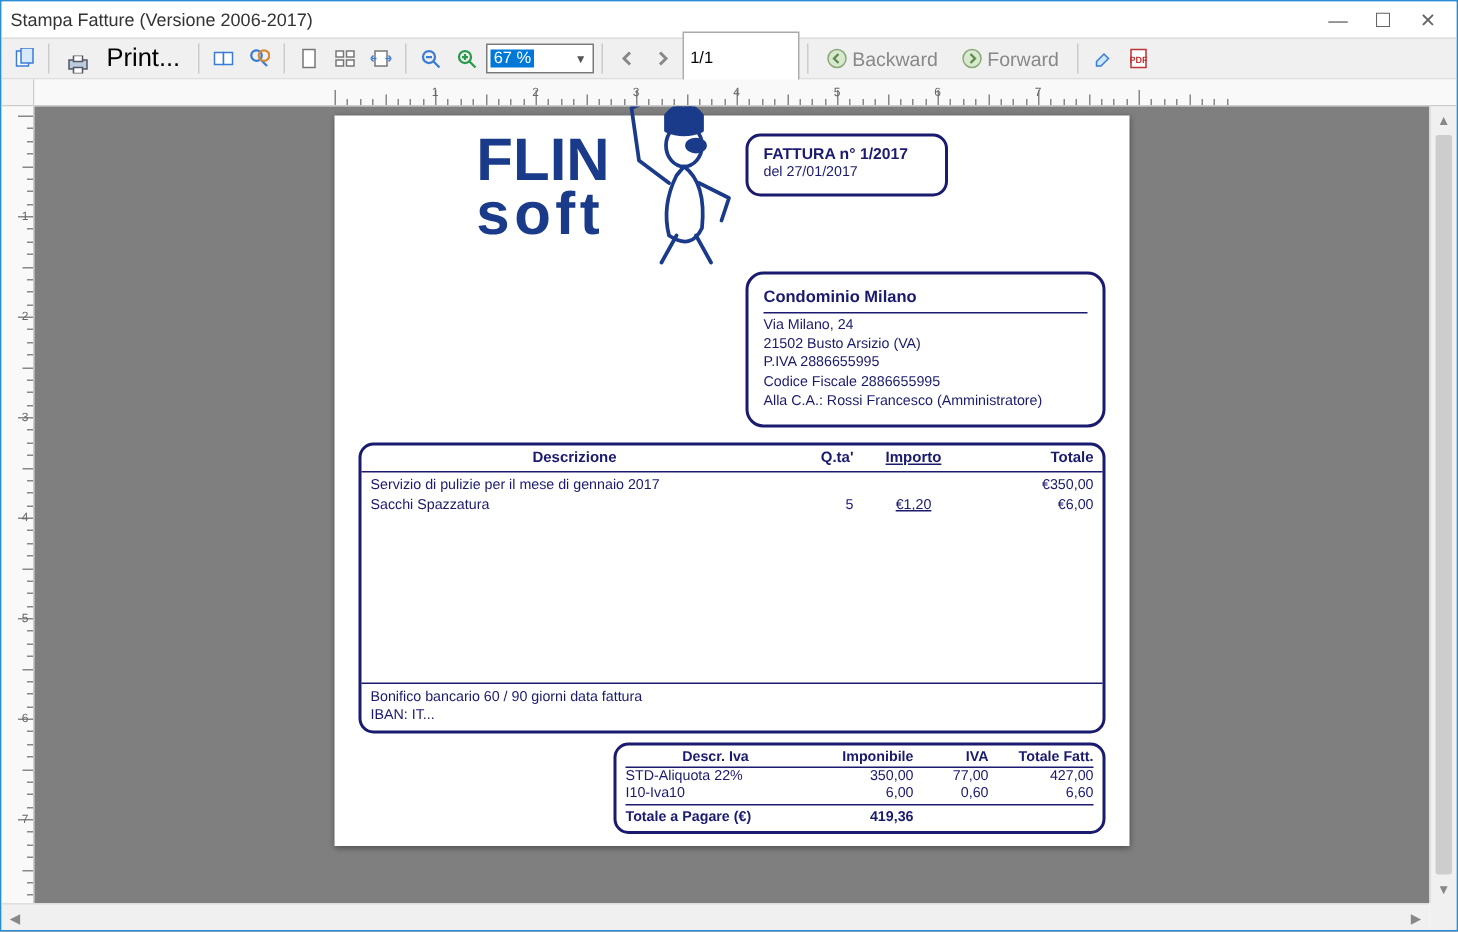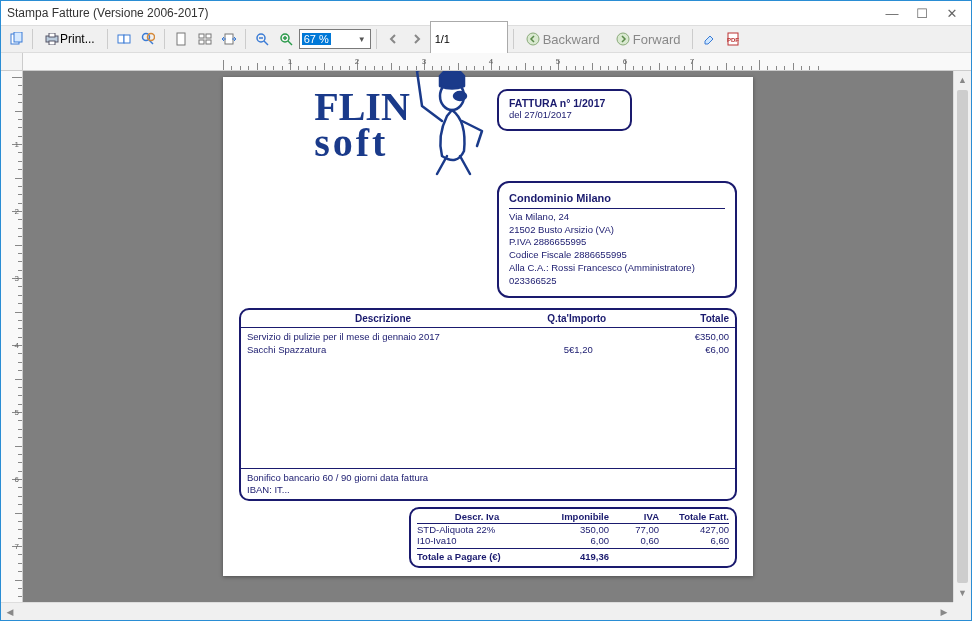--- a/index.html
+++ b/index.html
@@ -3,51 +3,51 @@
 <meta charset="utf-8">
 <style>
 * { box-sizing: border-box; margin: 0; padding: 0; }
 body { font-family: "Segoe UI", Tahoma, sans-serif; font-size: 11px; background: #fff; overflow: hidden; width: 972px; height: 621px; border: 1px solid #2a8dd4; }
 .titlebar { height: 24px; background: #fff; display: flex; align-items: center; padding: 0 4px; color: #333; font-size: 12px; }
 .titlebar .title { flex: 1; padding-left: 2px; }
 .titlebar .winbtns { display: flex; gap: 0; }
 .titlebar .winbtn { width: 30px; height: 22px; display: flex; align-items: center; justify-content: center; font-size: 13px; color: #666; cursor: pointer; }
 .toolbar { height: 28px; background: #f0f0f0; border-top: 1px solid #ddd; border-bottom: 1px solid #ddd; display: flex; align-items: center; padding: 0 4px; gap: 2px; }
 .tbtn { width: 22px; height: 22px; display: flex; align-items: center; justify-content: center; border: 1px solid transparent; border-radius: 2px; cursor: pointer; font-size: 13px; }
-.tbtn.text { width: auto; padding: 0 6px; gap: 1px; font-size: 12px; }
+.tbtn.text { width: auto; padding: 0 6px; gap: 12px; font-size: 17px; align-items: flex-end; }
 .tsep { width: 1px; height: 20px; background: #ccc; margin: 0 3px; }
 .zoom-select { height: 20px; border: 1px solid #7a7a7a; background: #fff; width: 72px; font-size: 11px; padding: 0 2px; }
 .zoom-select .sel { background: #0078d7; color: #fff; padding: 0 2px; display: inline-block; }
 .dd { display: inline-flex; align-items: center; justify-content: space-between; }
 .dd-arrow { font-size: 8px; color: #555; padding: 0 2px; }
 .page-input { height: 36px; width: 78px; border: 1px solid #aaa; background: #fff; font-size: 11px; padding: 0 4px; display: flex; align-items: center; }
 .navbtn { display: flex; align-items: center; gap: 3px; width: auto; padding: 0 6px; color: #888; }
 .ruler-corner { position: absolute; top: 0; left: 0; width: 22px; height: 18px; background: #f4f4f4; border-right: 1px solid #ccc; border-bottom: 1px solid #ccc; }
 .hruler { position: absolute; top: 0; left: 22px; right: 0; height: 18px; background: #f9f9f9; border-bottom: 1px solid #ccc; overflow: hidden; }
 .vruler { position: absolute; top: 18px; left: 0; width: 22px; bottom: 18px; background: #f9f9f9; border-right: 1px solid #ccc; overflow: hidden; }
 .viewport { position: relative; height: calc(621px - 24px - 28px - 2px); }
 .canvas-area { position: absolute; top: 18px; left: 22px; right: 18px; bottom: 18px; background: #7f7f7f; overflow: auto; }
 .page { width: 530px; margin: 6px auto; background: #fff; box-shadow: 0 1px 4px rgba(0,0,0,.4); padding: 12px 16px 8px; font-family: Arial, sans-serif; color: #1a1a6e; font-size: 9.5px; }
 .page .top { display: flex; gap: 12px; }
 .logo-wrap { flex: 1; display: flex; align-items: flex-start; justify-content: center; }
-.logo { font-family: Liberation Serif, serif; font-size: 40px; font-weight: bold; color: #1a3a8a; line-height: .9; position: relative; }
+.logo { font-family: Liberation Sans, sans-serif; font-size: 40px; font-weight: bold; color: #1a3a8a; line-height: .9; position: relative; }
 .logo .sub { font-size: 40px; letter-spacing: 3px; }
 .logo svg { position: absolute; }
 .inv-box { border: 2px solid #1a1a6e; border-radius: 10px; padding: 6px 10px; width: 135px; height: 42px; }
 .inv-box .hdr { font-weight: bold; font-size: 10.5px; }
 .client-box { border: 2px solid #1a1a6e; border-radius: 12px; padding: 8px 10px; width: 240px; margin-top: 50px; line-height: 1.35; }
 .client-box .name { font-weight: bold; font-size: 11px; }
 .client-box hr { border: none; border-top: 1px solid #1a1a6e; margin: 2px 0; }
 .items-box { border: 2px solid #1a1a6e; border-radius: 10px; margin-top: 10px; }
 .items-head { display: flex; border-bottom: 1px solid #1a1a6e; font-weight: bold; font-size: 10px; padding: 3px 6px; }
 .items-body { min-height: 140px; padding: 2px 6px; }
 .item-row { display: flex; font-size: 9.5px; line-height: 1.4; }
 .col-desc { flex: 1; }
 .col-qty { width: 50px; text-align: right; }
-.col-imp { width: 80px; text-align: left; }
+.col-imp { width: 80px; text-align: center; text-decoration: underline; }
 .col-tot { width: 80px; text-align: right; }
 .items-foot { border-top: 1px solid #1a1a6e; padding: 3px 6px; font-size: 9.5px; line-height: 1.3; }
 .vat-box { border: 2px solid #1a1a6e; border-radius: 10px; margin-top: 6px; margin-left: 170px; padding: 2px 6px 4px; font-size: 9.5px; }
 .vat-head { display: flex; border-bottom: 1px solid #1a1a6e; font-weight: bold; padding-bottom: 1px; }
 .vat-row { display: flex; }
 .vcol1 { flex: 1; }
 .vcol2 { width: 72px; text-align: right; }
 .vcol3 { width: 50px; text-align: right; }
 .vcol4 { width: 70px; text-align: right; }
 .vat-total { display: flex; border-top: 1px solid #1a1a6e; margin-top: 2px; padding-top: 2px; font-weight: bold; }
@@ -374,21 +374,20 @@
             <div>del 27/01/2017</div>
           </div>
           <div class="client-box">
             <div class="name">Condominio Milano</div>
             <hr>
             <div>Via Milano, 24</div>
             <div>21502 Busto Arsizio (VA)</div>
             <div>P.IVA 2886655995</div>
             <div>Codice Fiscale 2886655995</div>
             <div>Alla C.A.: Rossi Francesco (Amministratore)</div>
-            <div>023366525</div>
           </div>
         </div>
       </div>
 
       <div class="items-box">
         <div class="items-head">
           <div class="col-desc" style="text-align:center">Descrizione</div>
           <div class="col-qty">Q.ta'</div>
           <div class="col-imp">Importo</div>
           <div class="col-tot">Totale</div>

